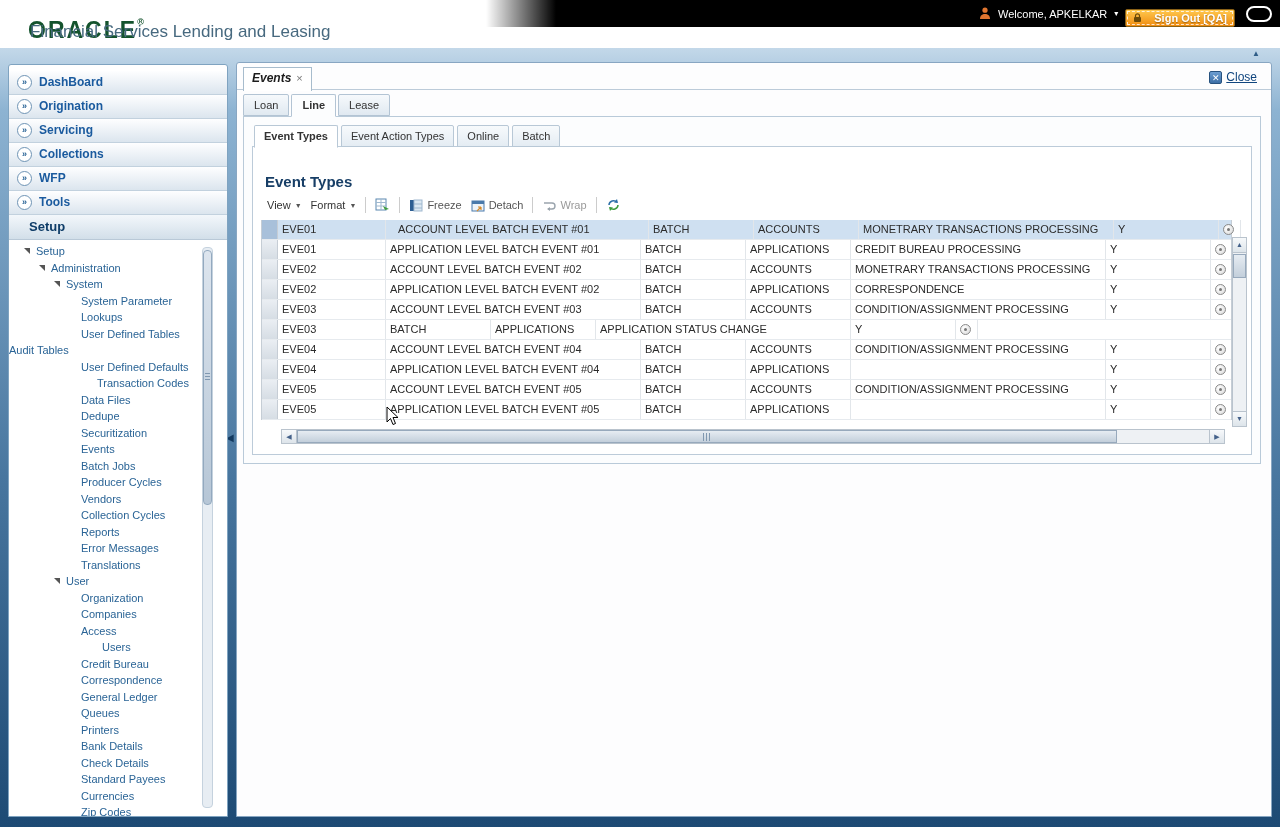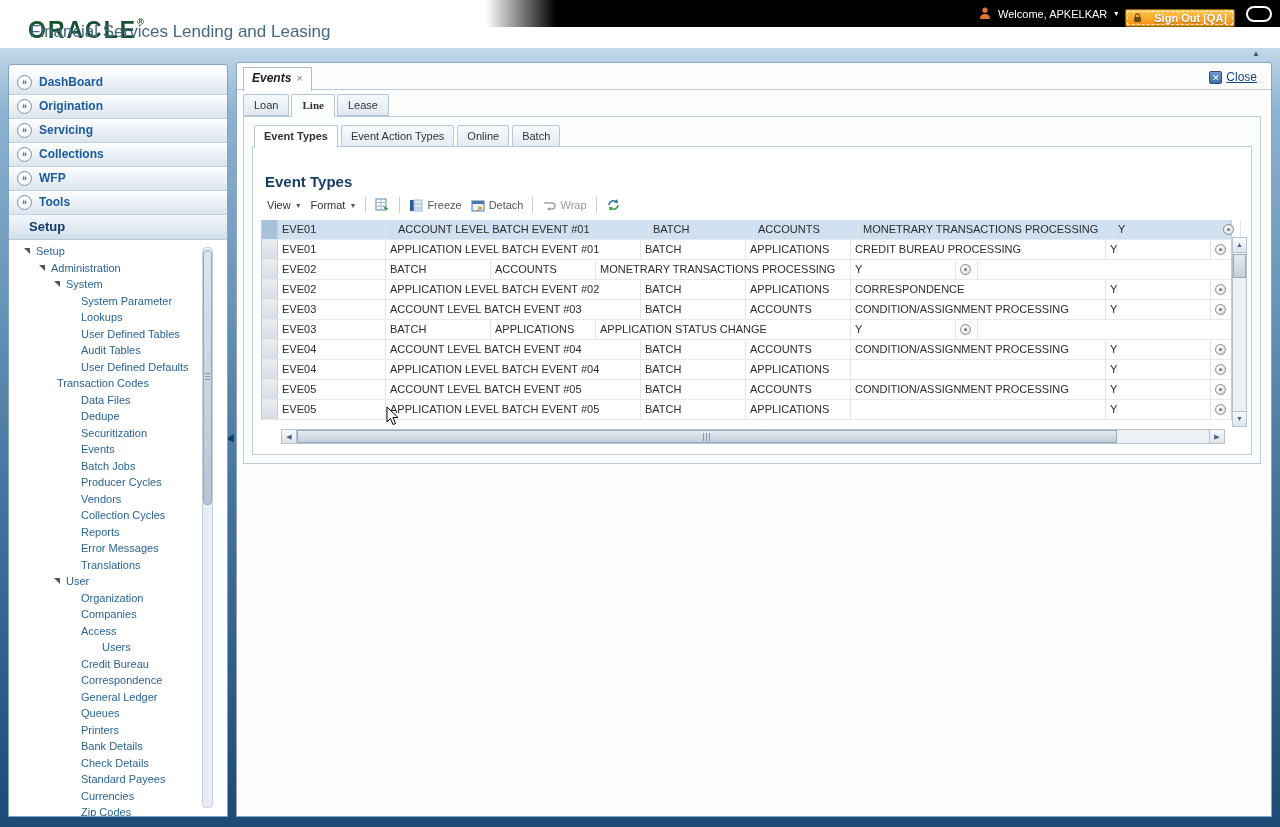--- a/index.html
+++ b/index.html
@@ -56,21 +56,21 @@
   .doc-tab-x{font-style:normal;font-weight:normal;color:#777;font-size:11px;margin-left:5px;cursor:pointer;}
   .close-ctl{position:absolute;right:14px;top:7px;display:flex;align-items:center;gap:4px;cursor:pointer;}
   .close-icon{width:13px;height:13px;border-radius:2px;background:linear-gradient(#6d9ed1,#3c6ea6);
     border:1px solid #27527f;color:#fff;font-size:9px;line-height:13px;text-align:center;box-sizing:border-box;}
   .close-label{font-size:12px;color:#10457e;text-decoration:underline;}
 
   .ptabs{position:absolute;left:6px;top:31px;height:22px;display:flex;gap:2px;z-index:2;}
   .ptab{height:22px;line-height:20px;padding:0 10px;font-size:11px;color:#333;
     background:linear-gradient(#f6f9fc,#e0e9f1);border:1px solid #b3c4d4;border-radius:2px 2px 0 0;
     box-sizing:border-box;cursor:pointer;}
-  .ptab.active{font-weight:bold;background:#fcfdfe;border-bottom:1px solid #fcfdfe;height:23px;font-family:Liberation Serif, serif;}
+  .ptab.active{font-weight:bold;background:#fcfdfe;border-bottom:1px solid #fcfdfe;height:23px;}
 
   .container{position:absolute;left:6px;right:10px;top:53px;height:348px;background:#fcfdfe;
     border:1px solid #b9cad9;box-sizing:border-box;}
   .stabs{position:absolute;left:10px;top:8px;height:22px;display:flex;gap:3px;z-index:2;}
   .stab{height:22px;line-height:20px;padding:0 9px;font-size:11px;color:#333;
     background:linear-gradient(#f7fafc,#e4ecf3);border:1px solid #b8c8d6;border-radius:2px 2px 0 0;
     box-sizing:border-box;cursor:pointer;}
   .stab.active{font-weight:bold;background:#fff;border-bottom:1px solid #fff;height:23px;}
   .inner{position:absolute;left:8px;right:8px;top:29px;bottom:8px;background:#fff;border:1px solid #bccbd9;}
 
@@ -158,23 +158,23 @@
         <div class="acc-item"><span class="acc-icon">»</span><span>Tools</span></div>
       </div>
     <div class="setup-header">Setup</div>
     <div class="tree" id="tree">
         <div class="tree-item" style="padding-left: 27px;"><span class="tri" style="left: 15px;"></span><span class="tree-label">Setup</span></div>
         <div class="tree-item" style="padding-left: 42px;"><span class="tri" style="left: 30px;"></span><span class="tree-label">Administration</span></div>
         <div class="tree-item" style="padding-left: 57px;"><span class="tri" style="left: 45px;"></span><span class="tree-label">System</span></div>
         <div class="tree-item" style="padding-left: 72px;"><span class="tree-label">System Parameter</span></div>
         <div class="tree-item" style="padding-left: 72px;"><span class="tree-label">Lookups</span></div>
         <div class="tree-item" style="padding-left: 72px;"><span class="tree-label">User Defined Tables</span></div>
-        <div class="tree-item" style="padding-left: 72px;"><span class="tree-label">Audit Tables</span></div>
+        <div class="tree-item" style=""><span class="tree-label">Audit Tables</span></div>
         <div class="tree-item" style="padding-left: 72px;"><span class="tree-label">User Defined Defaults</span></div>
-        <div class="tree-item" style="padding-left: 48px;"><span class="tree-label">Transaction Codes</span></div>
+        <div class="tree-item" style="padding-left: 64px; margin-left: 24px;"><span class="tree-label">Transaction Codes</span></div>
         <div class="tree-item" style="padding-left: 72px;"><span class="tree-label">Data Files</span></div>
         <div class="tree-item" style="padding-left: 72px;"><span class="tree-label">Dedupe</span></div>
         <div class="tree-item" style="padding-left: 72px;"><span class="tree-label">Securitization</span></div>
         <div class="tree-item" style="padding-left: 72px;"><span class="tree-label">Events</span></div>
         <div class="tree-item" style="padding-left: 72px;"><span class="tree-label">Batch Jobs</span></div>
         <div class="tree-item" style="padding-left: 72px;"><span class="tree-label">Producer Cycles</span></div>
         <div class="tree-item" style="padding-left: 72px;"><span class="tree-label">Vendors</span></div>
         <div class="tree-item" style="padding-left: 72px;"><span class="tree-label">Collection Cycles</span></div>
         <div class="tree-item" style="padding-left: 72px;"><span class="tree-label">Reports</span></div>
         <div class="tree-item" style="padding-left: 72px;"><span class="tree-label">Error Messages</span></div>
@@ -306,20 +306,21 @@
                 <div class="g-cell" style="width: 105px;">APPLICATIONS</div>
                 <div class="g-cell" style="width: 255px;">CREDIT BUREAU PROCESSING</div>
                 <div class="g-cell" style="width: 105px;">Y</div>
                 <div class="g-cell sys-cell" style="width: 22px;">
                   <span class="radio"></span>
                 </div>
               </div>
               <div class="g-row">
                 <div class="g-cell sel-cell" style="width: 16px;"></div>
                 <div class="g-cell" style="width: 108px;">EVE02</div>
+                <div class="g-cell" style="width: 255px;">ACCOUNT LEVEL BATCH EVENT #02</div>
                 <div class="g-cell" style="width: 105px;">BATCH</div>
                 <div class="g-cell" style="width: 105px;">ACCOUNTS</div>
                 <div class="g-cell" style="width: 255px;">MONETRARY TRANSACTIONS PROCESSING</div>
                 <div class="g-cell" style="width: 105px;">Y</div>
                 <div class="g-cell sys-cell" style="width: 22px;">
                   <span class="radio"></span>
                 </div>
               </div>
               <div class="g-row">
                 <div class="g-cell sel-cell" style="width: 16px;"></div>

